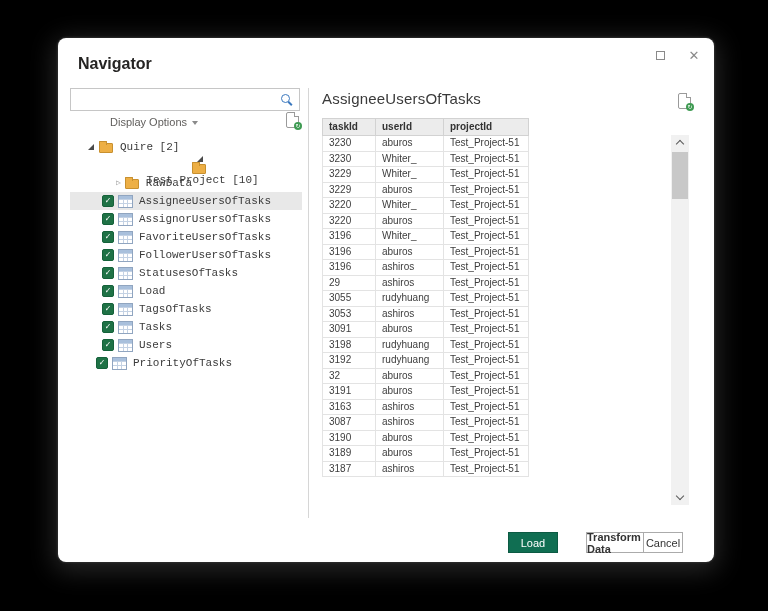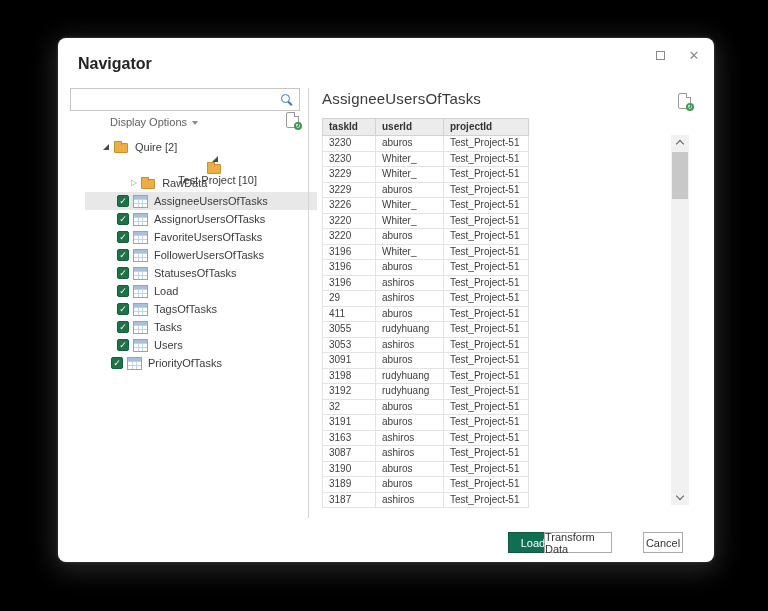--- a/index.html
+++ b/index.html
@@ -38,21 +38,21 @@
   .doc-refresh { position:absolute; width:13px; height:16px; border:1px solid #9a9a9a; border-radius:2px; background:#fff; }
   .doc-refresh::before { content:""; position:absolute; right:-1px; top:-1px; width:4px; height:4px; background:#fff; border-left:1px solid #9a9a9a; border-bottom:1px solid #9a9a9a; }
   .doc-refresh::after {
     content:"\21BB"; position:absolute; right:-4px; bottom:-3px; width:8px; height:8px; border-radius:50%;
     background:#3f9b53; color:#fff; font-size:6px; line-height:8px; text-align:center;
   }
   .doc-refresh.left-pane { left:228px; top:74px; }
   .doc-refresh.preview-pane { left:620px; top:55px; }
 
   
-  .tree { position:absolute; left:27px; top:100px; width:232px; }
+  .tree { position:absolute; left:12px; top:100px; width:232px;font-family:Liberation Mono, monospace; }
   .tree-row { height:18px; display:flex; align-items:center; font-size:11px; color:#3b3b3b; white-space:nowrap; cursor:default; }
   .tree-row.selected { background:#e8e8e8; }
   .expander-expanded { width:0; height:0; border-left:6px solid transparent; border-bottom:6px solid #4a4a4a; margin-right:5px; flex:0 0 auto; }
   .expander-collapsed { color:#9a9a9a; font-size:8px; line-height:8px; margin-right:4px; flex:0 0 auto; }
   .folder-icon { position:relative; width:14px; height:10px; background:#edaf45; border:1px solid #c8902f; border-radius:1px; margin:2px 6px 0 0; flex:0 0 auto; }
   .folder-icon::before { content:""; position:absolute; left:-1px; top:-3.5px; width:6px; height:3px; background:#edaf45; border:1px solid #c8902f; border-bottom:none; border-radius:1px 1px 0 0; }
   .checkbox { width:12px; height:12px; background:#1f7246; border:1px solid #15623a; border-radius:2px; color:#fff; font-size:9px; line-height:11px; text-align:center; margin-right:4px; flex:0 0 auto; }
   .table-icon {
     width:15px; height:13px; border:1px solid #90a5c0; margin-right:5px; flex:0 0 auto; background:#fff;
     background-image:
@@ -86,21 +86,21 @@
   .sb-arrow.up { top:0; } .sb-arrow.down { bottom:0; }
   .chev { width:6px; height:6px; border-right:1.6px solid #5a5a5a; border-bottom:1.6px solid #5a5a5a; }
   .chev.up { transform:rotate(-135deg); margin-top:3px; }
   .chev.down { transform:rotate(45deg); margin-bottom:3px; }
   .sb-thumb { position:absolute; left:1px; top:17px; width:16px; height:47px; background:#c8c8c8; }
 
   
   .btn { position:absolute; top:494px; height:21px; font-size:11px; font-family:"Liberation Sans", sans-serif; display:flex; align-items:center; justify-content:center; cursor:default; }
   .btn-load { left:450px; width:50px; background:#106e52; color:#fff; border:1px solid #0c5a43; }
   .btn-secondary { background:#fff; color:#333; border:1px solid #ababab; }
-  .btn-transform { left:486px; width:68px; }
+  .btn-transform { left:528px; width:68px;font-weight:bold; }
   .btn-cancel { left:585px; width:40px; }
 </style>
 </head>
 <body>
 
 <div class="dialog">
 
   <div class="dlg-title">Navigator</div>
 
   <div class="win-controls">
@@ -225,25 +225,20 @@
           <td>3229</td>
           <td>Whiter_</td>
           <td>Test_Project-51</td>
         </tr>
         <tr>
           <td>3229</td>
           <td>aburos</td>
           <td>Test_Project-51</td>
         </tr>
         <tr>
-          <td>3226</td>
-          <td>Whiter_</td>
-          <td>Test_Project-51</td>
-        </tr>
-        <tr>
           <td>3220</td>
           <td>Whiter_</td>
           <td>Test_Project-51</td>
         </tr>
         <tr>
           <td>3220</td>
           <td>aburos</td>
           <td>Test_Project-51</td>
         </tr>
         <tr>
@@ -257,25 +252,20 @@
           <td>Test_Project-51</td>
         </tr>
         <tr>
           <td>3196</td>
           <td>ashiros</td>
           <td>Test_Project-51</td>
         </tr>
         <tr>
           <td>29</td>
           <td>ashiros</td>
-          <td>Test_Project-51</td>
-        </tr>
-        <tr>
-          <td>411</td>
-          <td>aburos</td>
           <td>Test_Project-51</td>
         </tr>
         <tr>
           <td>3055</td>
           <td>rudyhuang</td>
           <td>Test_Project-51</td>
         </tr>
         <tr>
           <td>3053</td>
           <td>ashiros</td>

